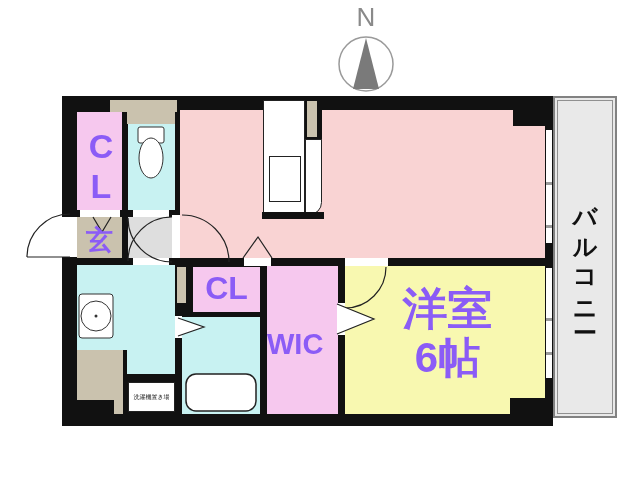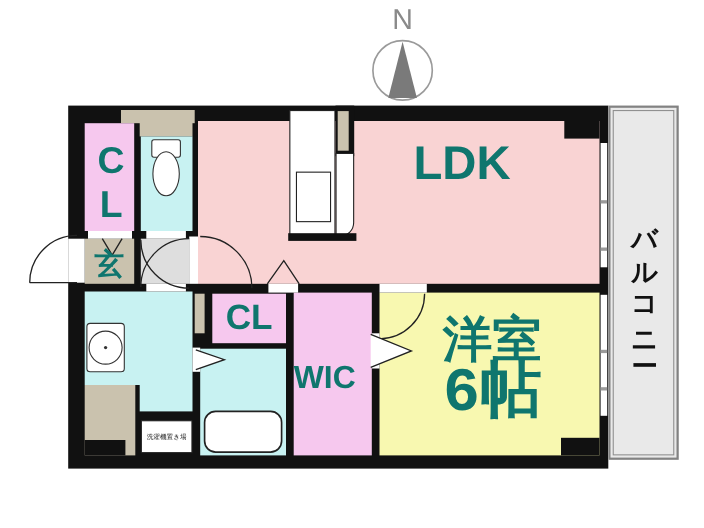--- a/index.html
+++ b/index.html
@@ -9,21 +9,21 @@
   
   .wall{background:#111;}
   .c-ldk{background:#f9d3d3;}
   .c-closet{background:#f6c8ee;}
   .c-wet{background:#c8f2f2;}
   .c-west{background:#f8f8b0;}
   .c-ent{background:#cac2ae;}
   .c-hall{background:#dedede;}
   .c-open{background:#fff;}
   .c-div{background:#9a9a9a;}
-  .lbl{position:absolute;text-align:center;font-weight:bold;color:#0f766e;}
+  .lbl{position:absolute;text-align:center;font-weight:bold;color:#8b5cf6;}
   .stacked{word-break:break-all;line-height:40px;}
   .vtext{writing-mode:vertical-rl;text-orientation:upright;}
   #balcony{background:#e9e9e9;border:2px solid #828282;outline:1px solid #909090;outline-offset:-5px;
            display:flex;align-items:center;justify-content:center;}
   #laundry-box{display:flex;align-items:center;justify-content:center;
                font-size:6px;font-weight:normal;letter-spacing:0;}
   #north-label{color:#8a8a8a;font-weight:normal;}
   svg{position:absolute;left:0;top:0;}
 </style>
 </head>
@@ -117,26 +117,25 @@
       <path d="M 93 217 L 102 232 L 111 217" fill="none"></path>
       <path d="M 243 258 L 258 237 L 272 258" fill="none"></path>
       <path d="M 337 304 L 374 319 L 337 334" fill="#fff"></path>
       <path d="M 178 318 L 204 327 L 178 336" fill="#fff"></path>
     </g>
   </svg>
 
   <div id="north-label" class="lbl" style="left:350px;top:2px;width:32px;font-size:26px;">N</div>
 
   <div class="lbl" style="left:320px;top:126px;width:200px;">
-    <div style="font-size:43px;line-height:46px;">LDK</div>
   </div>
 
   <div class="lbl" style="left:355px;top:284px;width:185px;">
     <div style="font-size:45px;line-height:50px;">洋室</div>
-    <div style="font-size:56px;line-height:48px;font-family:Liberation Mono, monospace;">6帖</div>
+    <div style="font-size:42px;line-height:48px;">6帖</div>
   </div>
 
   <div class="lbl stacked" style="left:88px;top:126px;width:26px;font-size:34px;">CL</div>
 
   <div class="lbl" style="left:193px;top:270px;width:67px;font-size:32px;">CL</div>
 
   <div class="lbl" style="left:267px;top:328px;width:54px;font-size:29px;">WIC</div>
 
   <div class="lbl" style="left:77px;top:222px;width:45px;font-size:27px;">玄</div>
 

